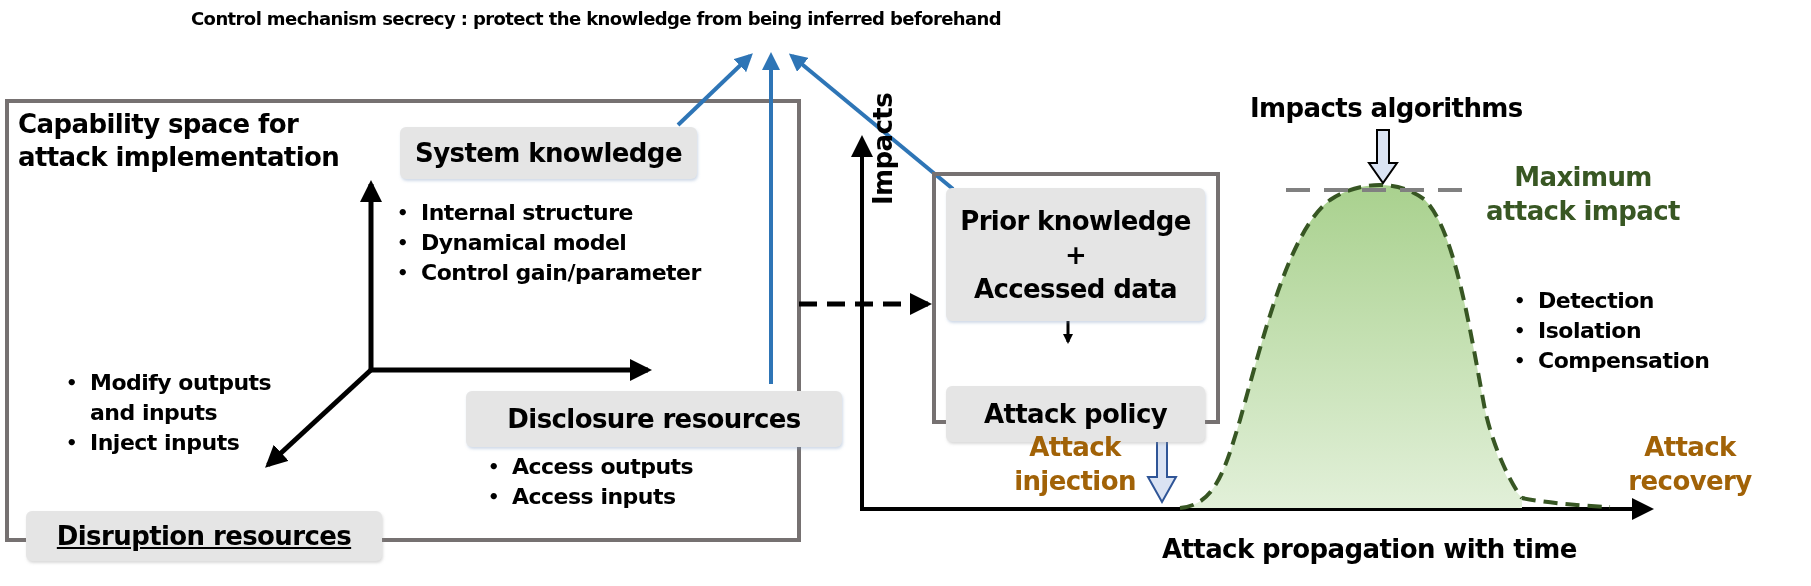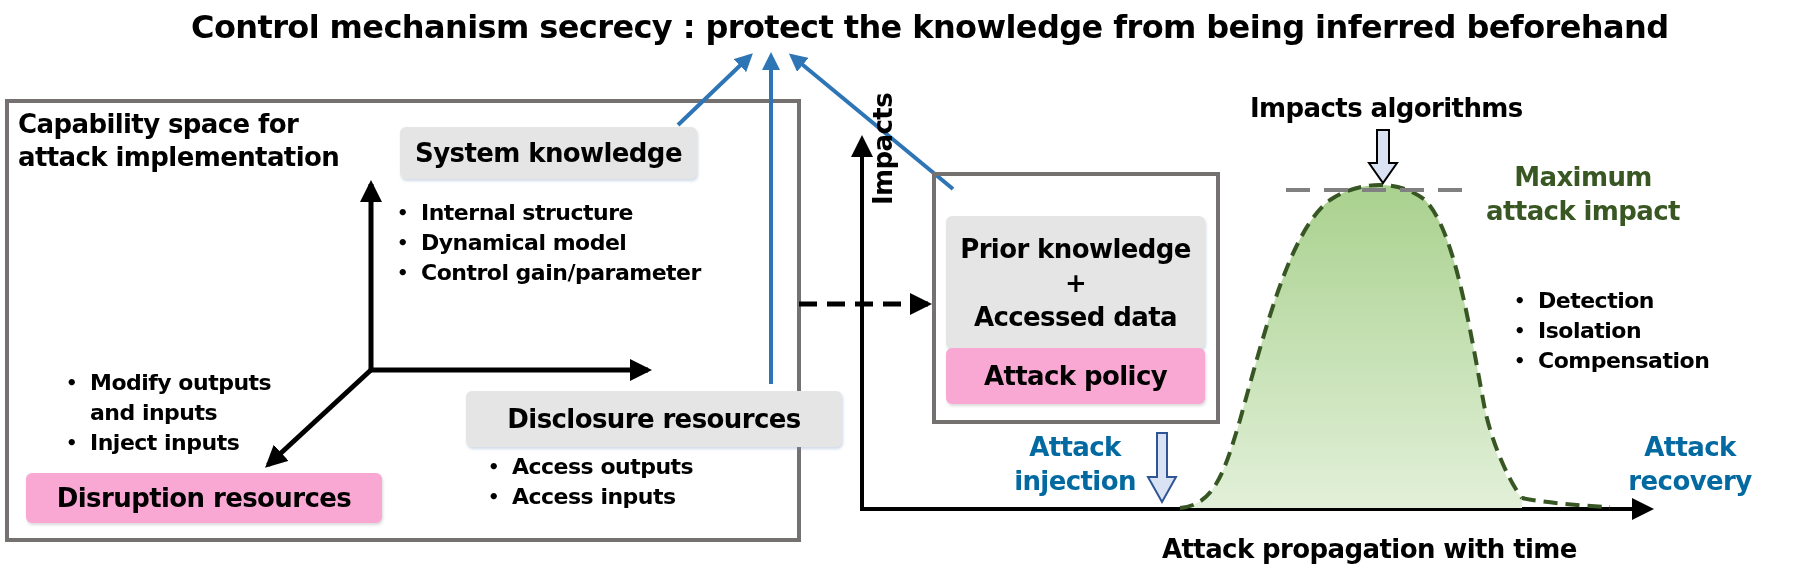--- a/index.html
+++ b/index.html
@@ -1,30 +1,30 @@
 <!DOCTYPE html>
 <html><head>
 <meta charset="utf-8">
 <style>
   html, body { margin: 0; padding: 0; background: #ffffff; }
   body { width: 1811px; height: 586px; position: relative; overflow: hidden;
          font-family: "DejaVu Sans", "Liberation Sans", sans-serif; font-weight: bold; color: #000; }
   svg.canvas { position: absolute; left: 0; top: 0; }
   .t { position: absolute; white-space: nowrap; font-weight: bold; }
-  .title { left: 191px; top: 8px; font-size: 32px; letter-spacing: -0.6px; }
+  .title { left: 191px; top: 8px; font-size: 18px; letter-spacing: -0.6px; }
   .box-title { left: 18px; top: 108px; font-size: 26px; line-height: 33px; letter-spacing: -0.6px; }
   .node { position: absolute; border-radius: 6px; display: flex; align-items: center; justify-content: center;
           font-size: 26px; letter-spacing: -0.6px; box-shadow: 1px 2px 3px rgba(120,150,190,0.35); text-align: center; }
   .blue { background: #e5e5e5; }
-  .gray { background: #f9a8d4; box-shadow: 1px 2px 3px rgba(150,150,150,0.35); }
+  .gray { background: #e5e5e5; box-shadow: 1px 2px 3px rgba(150,150,150,0.35); margin-top: 38px; }
   ul.bul { position: absolute; margin: 0; padding: 0; list-style: none; font-size: 22px; line-height: 30px; letter-spacing: -0.5px; }
   ul.bul li { position: relative; padding-left: 26px; white-space: nowrap; }
   ul.bul li::before { content: "•"; position: absolute; left: 2px; top: 0; font-size: 18px; }
   ul.bul li.cont::before { content: ""; }
-  .blue-txt { color: #0369a1; text-align: center; font-size: 26px; line-height: 34px; letter-spacing: -0.6px; }
+  .blue-txt { color: #a16207; text-align: center; font-size: 26px; line-height: 34px; letter-spacing: -0.6px; }
   .green-txt { color: #385723; text-align: center; font-size: 26px; line-height: 34px; letter-spacing: -0.6px; }
   .impacts { left: 868px; top: 205px; font-size: 26px; transform: rotate(-90deg); transform-origin: left top; letter-spacing: -0.6px; }
 </style>
 </head>
 <body>
 
 <svg class="canvas" width="1811" height="586" viewBox="0 0 1811 586">
   <defs>
     <marker id="ah-black" markerWidth="10" markerHeight="10" refX="8" refY="5" orient="auto" markerUnits="userSpaceOnUse" viewBox="0 0 10 10">
       <path d="M0,0 L10,5 L0,10 z" fill="#000"></path>
@@ -85,33 +85,33 @@
   <li>Internal structure</li>
   <li>Dynamical model</li>
   <li>Control gain/parameter</li>
 </ul>
 
 <ul class="bul" style="left:64px; top:368px;">
   <li>Modify outputs</li>
   <li class="cont">and inputs</li>
   <li>Inject inputs</li>
 </ul>
-<div class="node gray" style="left:26px; top:473px; width:356px; height:50px;">
+<div class="node gray" style="left:26px; top:473px; width:356px; height:50px;text-decoration:underline;">
   <span>Disruption resources</span>
 </div>
 
 <div class="node blue" style="left:466px; top:391px; width:376px; height:56px;">
   <span>Disclosure resources</span>
 </div>
 <ul class="bul" style="left:486px; top:452px;">
   <li>Access outputs</li>
   <li>Access inputs</li>
 </ul>
 
-<div class="node blue" style="left:946px; top:188px; width:259px; height:133px; flex-direction:column; line-height:34px;margin-top:28px;">
+<div class="node blue" style="left:946px; top:188px; width:259px; height:133px; flex-direction:column; line-height:34px;">
   <span>Prior knowledge</span>
   <span>+</span>
   <span>Accessed data</span>
 </div>
 <div class="node gray" style="left:946px; top:348px; width:259px; height:56px;">
   <span>Attack policy</span>
 </div>
 
 <div class="t impacts">Impacts</div>
 

